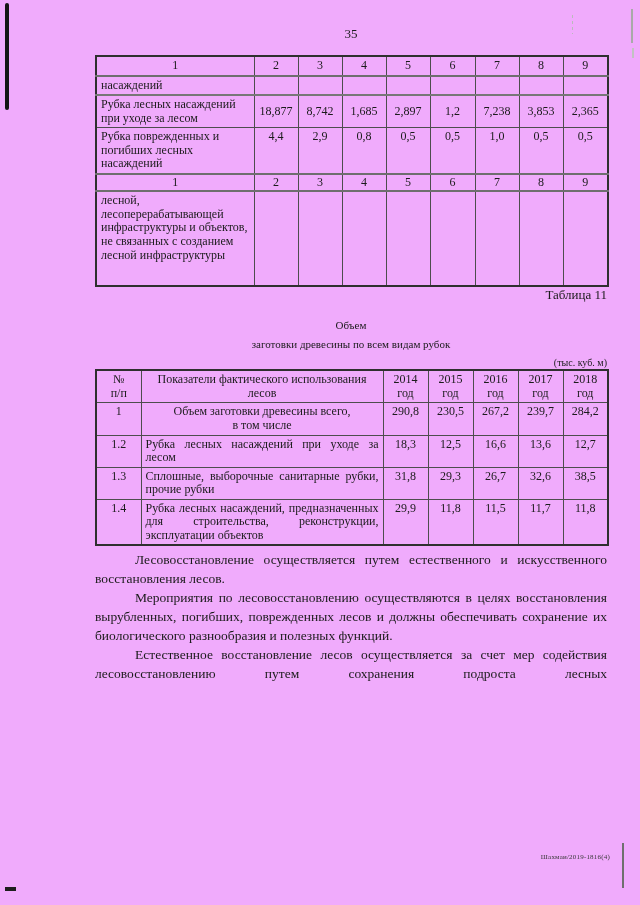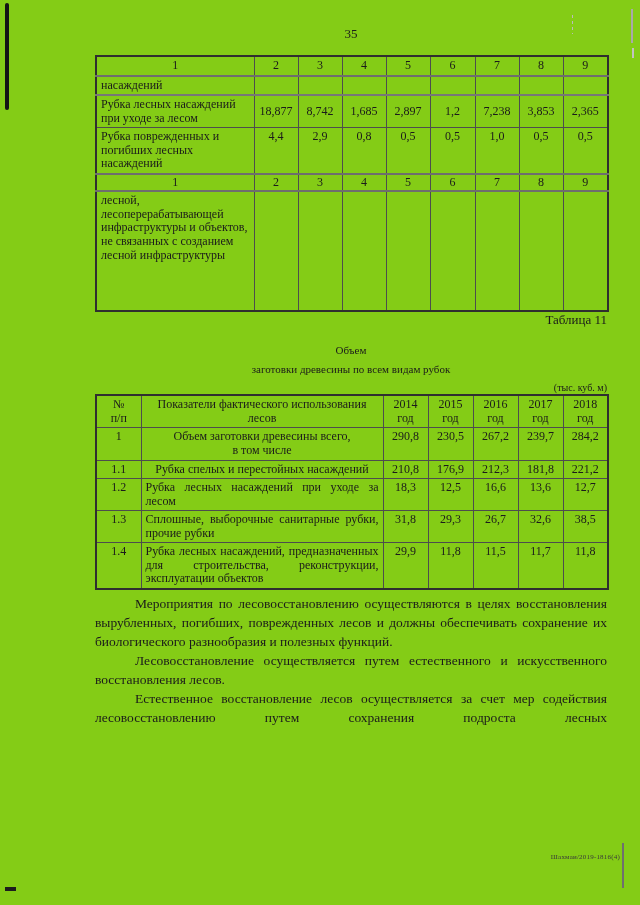--- a/index.html
+++ b/index.html
@@ -1,20 +1,20 @@
 <!DOCTYPE html>
 <html><head>
 <meta charset="utf-8">
 <style>
   * { margin: 0; padding: 0; box-sizing: border-box; }
   html, body { background: #e8e8e8; }
   .page {
     position: relative;
     width: 640px; height: 905px;
-    background: #84cc16;
+    background: #f0abfc;
     font-family: "Liberation Serif", "DejaVu Serif", serif;
     color: #1b1b1b;
     overflow: hidden;
   }
   .content {
     position: absolute; left: 95px; top: 26px; width: 512px;
   }
   .pagenum { text-align: center; font-size: 13px; margin-bottom: 13px; }
 
   table {
@@ -45,21 +45,21 @@
   #table11 tr.h td { text-align: center; }
 
   .paras { margin-top: 4px; }
   .paras p {
     font-size: 13.5px; line-height: 19px;
     text-align: justify; text-indent: 40px;
   }
   .paras p.just-last { text-align-last: justify; }
 
   .footer-code {
-    position: absolute; top: 853px; right: 20px;
+    position: absolute; top: 853px; right: 30px;
     font-size: 7px; color: #3a3a3a; letter-spacing: 0.2px;
   }
 
   
   .art { position: absolute; pointer-events: none; }
   .bar-tl { left: 5px; top: 3px; width: 4px; height: 107px; background: #141414; border-radius: 2px; }
   .dash-rt { left: 572px; top: 15px; width: 1px; height: 19px; background: repeating-linear-gradient(#bbb 0 3px, transparent 3px 6px); }
   .line-rt { left: 631px; top: 9px; width: 2px; height: 34px; background: #a9a9a9; }
   .line-rt2 { left: 632px; top: 48px; width: 2px; height: 10px; background: #c2c2c2; }
   .line-rb { left: 622px; top: 843px; width: 1.5px; height: 45px; background: #6f6f6f; }
@@ -142,21 +142,21 @@
           <td>2</td>
           <td>3</td>
           <td>4</td>
           <td>5</td>
           <td>6</td>
           <td>7</td>
           <td>8</td>
           <td>9</td>
         </tr>
         <tr>
-          <td style="height:120px">лесной, лесоперерабатывающей инфраструктуры и объектов, не связанных с созданием лесной инфраструктуры</td>
+          <td style="height:95px">лесной, лесоперерабатывающей инфраструктуры и объектов, не связанных с созданием лесной инфраструктуры</td>
           <td class="val"></td>
             <td class="val"></td>
           <td class="val"></td>
             <td class="val"></td>
           <td class="val"></td>
             <td class="val"></td>
           <td class="val"></td>
             <td class="val"></td>
         </tr>
       </tbody>
@@ -201,29 +201,20 @@
           <td class="num">1</td>
           <td class="ind pre">Объем заготовки древесины всего,
 в том числе</td>
           <td class="val">290,8</td>
           <td class="val">230,5</td>
           <td class="val">267,2</td>
           <td class="val">239,7</td>
           <td class="val">284,2</td>
         </tr>
         <tr>
-          <td class="num">1.1</td>
-          <td class="ind">Рубка спелых и перестойных насаждений</td>
-          <td class="val">210,8</td>
-          <td class="val">176,9</td>
-          <td class="val">212,3</td>
-          <td class="val">181,8</td>
-          <td class="val">221,2</td>
-        </tr>
-        <tr>
           <td class="num">1.2</td>
           <td class="ind just">Рубка лесных насаждений при уходе за лесом</td>
           <td class="val">18,3</td>
           <td class="val">12,5</td>
           <td class="val">16,6</td>
           <td class="val">13,6</td>
           <td class="val">12,7</td>
         </tr>
         <tr>
           <td class="num">1.3</td>
@@ -240,20 +231,20 @@
           <td class="val">29,9</td>
           <td class="val">11,8</td>
           <td class="val">11,5</td>
           <td class="val">11,7</td>
           <td class="val">11,8</td>
         </tr>
       </tbody>
     </table>
 
     <div class="paras">
+      <p>Лесовосстановление осуществляется путем естественного и искусственного восстановления лесов.</p>
       <p>Мероприятия по лесовосстановлению осуществляются в целях восстановления вырубленных, погибших, поврежденных лесов и должны обеспечивать сохранение их биологического разнообразия и полезных функций.</p>
-      <p>Лесовосстановление осуществляется путем естественного и искусственного восстановления лесов.</p>
       <p class="just-last">Естественное восстановление лесов осуществляется за счет мер содействия лесовосстановлению путем сохранения подроста лесных</p>
     </div>
   </div>
 
   <div class="footer-code">Шахмаи/2019-1816(4)</div>
 </div>
 
 </body></html>

